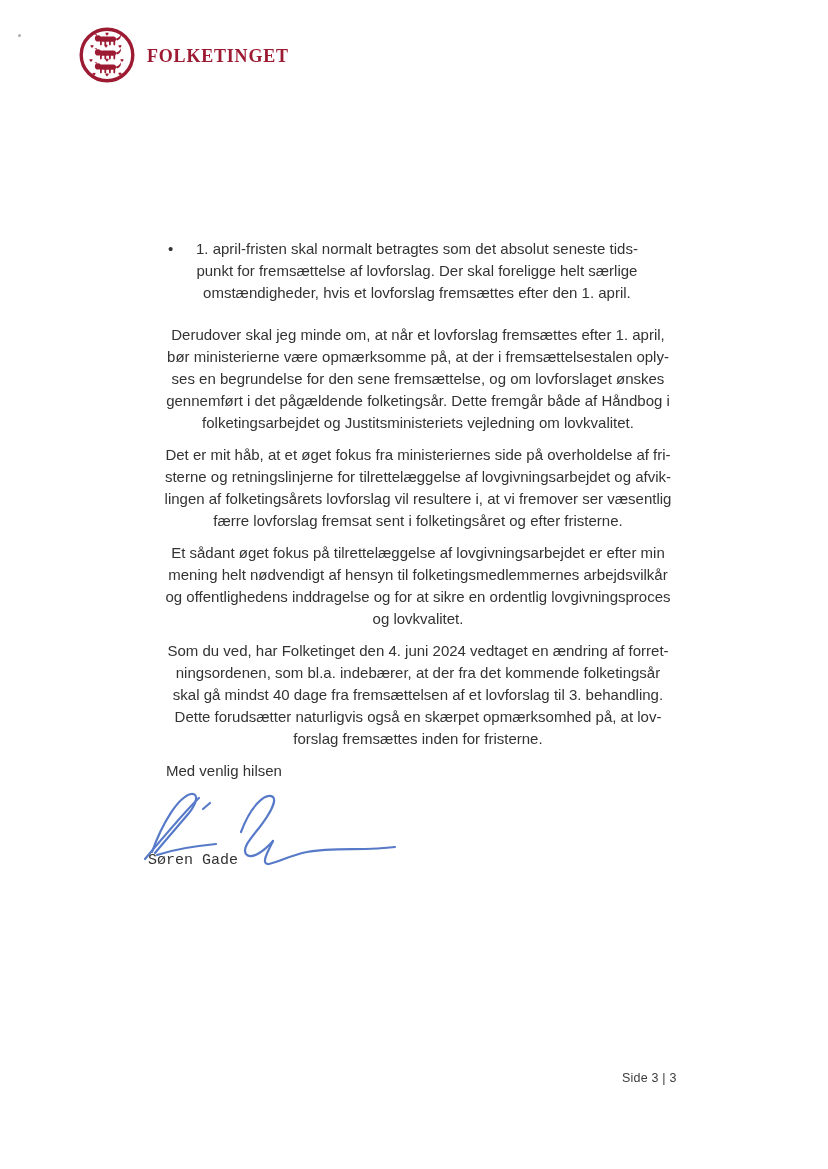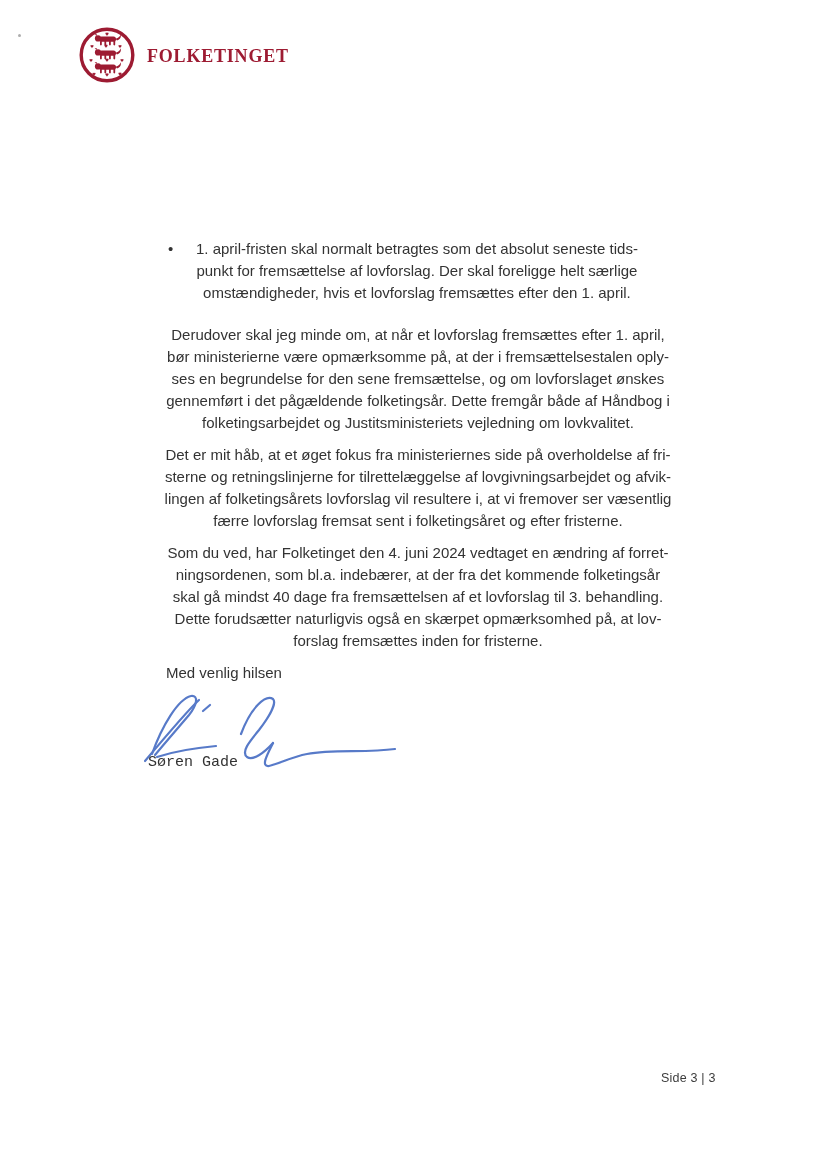--- a/index.html
+++ b/index.html
@@ -54,21 +54,21 @@
     font-family:Liberation Mono, monospace;
   }
   .signature-svg{
     position:absolute;left:-8px;top:4px;
   }
   .signature-name{
     position:absolute;left:0;bottom:4px;
     font-size:15px;
   }
   .footer{
-    position:absolute;left:661px;top:1071px;
+    position:absolute;left:622px;top:1071px;
     font-size:12.5px;color:#3c3c3c;
     letter-spacing:0.2px;
   }
 </style>
 </head>
 <body>
 
 <div class="page">
 
   <div class="speck"></div>
@@ -117,20 +117,24 @@
 
     <p class="para">Derudover skal jeg minde om, at når et lovforslag fremsættes efter 1. april,
 bør ministerierne være opmærksomme på, at der i fremsættelsestalen oply-
 ses en begrundelse for den sene fremsættelse, og om lovforslaget ønskes
 gennemført i det pågældende folketingsår. Dette fremgår både af Håndbog i
 folketingsarbejdet og Justitsministeriets vejledning om lovkvalitet.</p>
     <p class="para">Det er mit håb, at et øget fokus fra ministeriernes side på overholdelse af fri-
 sterne og retningslinjerne for tilrettelæggelse af lovgivningsarbejdet og afvik-
 lingen af folketingsårets lovforslag vil resultere i, at vi fremover ser væsentlig
 færre lovforslag fremsat sent i folketingsåret og efter fristerne.</p>
+    <p class="para">Et sådant øget fokus på tilrettelæggelse af lovgivningsarbejdet er efter min
+mening helt nødvendigt af hensyn til folketingsmedlemmernes arbejdsvilkår
+og offentlighedens inddragelse og for at sikre en ordentlig lovgivningsproces
+og lovkvalitet.</p>
     <p class="para">Som du ved, har Folketinget den 4. juni 2024 vedtaget en ændring af forret-
 ningsordenen, som bl.a. indebærer, at der fra det kommende folketingsår
 skal gå mindst 40 dage fra fremsættelsen af et lovforslag til 3. behandling.
 Dette forudsætter naturligvis også en skærpet opmærksomhed på, at lov-
 forslag fremsættes inden for fristerne.</p>
 
     <div class="closing">Med venlig hilsen</div>
 
     <div class="signature-wrap">
       <svg class="signature-svg" width="272" height="86" viewBox="0 0 272 86" aria-hidden="true">

